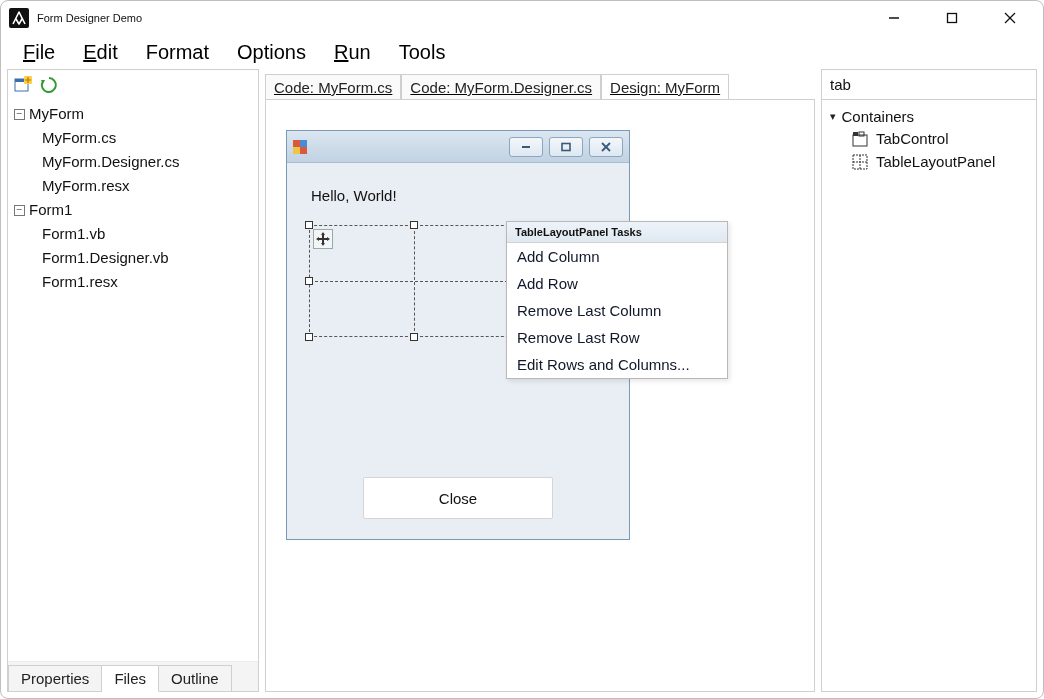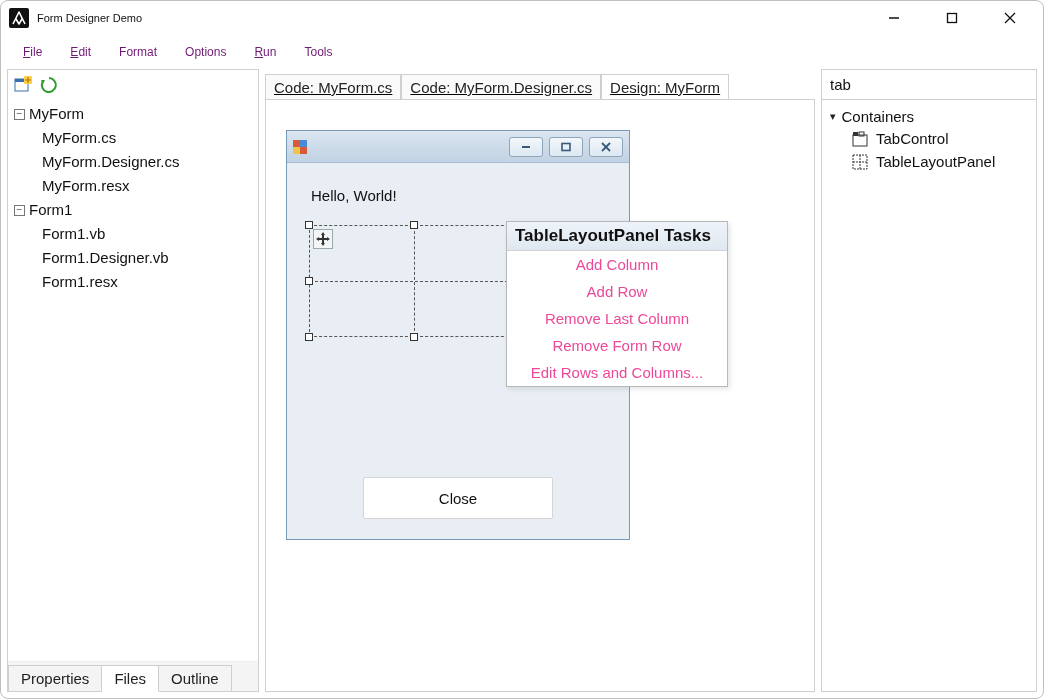--- a/index.html
+++ b/index.html
@@ -19,21 +19,21 @@
   .titlebar .app-icon { width: 20px; height: 20px; display: inline-flex; margin-right: 8px; }
   .titlebar .title { font-size: 11px; color: #111; }
   .titlebar .spacer { flex: 1; }
   .win-btn { width: 58px; height: 34px; display: flex; align-items: center; justify-content: center; }
   .win-btn svg { width: 14px; height: 14px; }
   .menubar {
     height: 34px; display: flex; align-items: center; padding: 0 10px;
     gap: 4px;
   }
   .menubar .menuitem {
-    padding: 4px 12px; font-size: 12px; color: #701a75;
+    padding: 4px 12px; font-size: 20px; color: #000000;
   }
   .underline-first::first-letter { text-decoration: underline; }
   .content {
     flex: 1; display: flex; gap: 6px; padding: 0 6px 6px 6px;
     min-height: 0;
   }
   
   .left-panel {
     width: 252px; display: flex; flex-direction: column;
     border: 1px solid #cfcfcf;
@@ -129,25 +129,25 @@
   }
   
   .taskpanel {
     position: absolute; left: 240px; top: 121px; width: 222px;
     border: 1px solid #b8b8b8; background: #fff;
     box-shadow: 2px 2px 5px rgba(0,0,0,0.1);
     z-index: 20;
   }
   .taskpanel .tp-header {
     background: linear-gradient(#eef3f9,#dfe8f1);
-    padding: 4px 8px; font-weight: 700; font-size: 17px; color: #111;
+    padding: 4px 8px; font-weight: 700; font-size: 11px; color: #111;
     border-bottom: 1px solid #d2d2d2;
   }
   .taskpanel .tp-item {
-    padding: 5px 10px; font-size: 15px; color: #ec4899; text-align: center;
+    padding: 5px 10px; font-size: 15px; color: #0f172a;
   }
   
   .right-panel {
     width: 216px; display: flex; flex-direction: column;
     border: 1px solid #cfcfcf;
   }
   .searchbox {
     height: 30px; display: flex; align-items: center; border-bottom: 1px solid #cfcfcf; gap: 37px;
   }
   .searchbox input {
@@ -319,21 +319,21 @@
             <div class="close-btn">Close</div>
           </div>
         </div>
 
         <div class="taskpanel">
           <div class="tp-header">TableLayoutPanel Tasks</div>
           <div id="tp-items">
               <div class="tp-item">Add Column</div>
               <div class="tp-item">Add Row</div>
               <div class="tp-item">Remove Last Column</div>
-              <div class="tp-item">Remove Form Row</div>
+              <div class="tp-item">Remove Last Row</div>
               <div class="tp-item">Edit Rows and Columns...</div>
             </div>
         </div>
       </div>
     </div>
 
     <div class="right-panel">
       <div class="searchbox">
         <input value="tab" style="">
         <div class="clear">✕</div>

